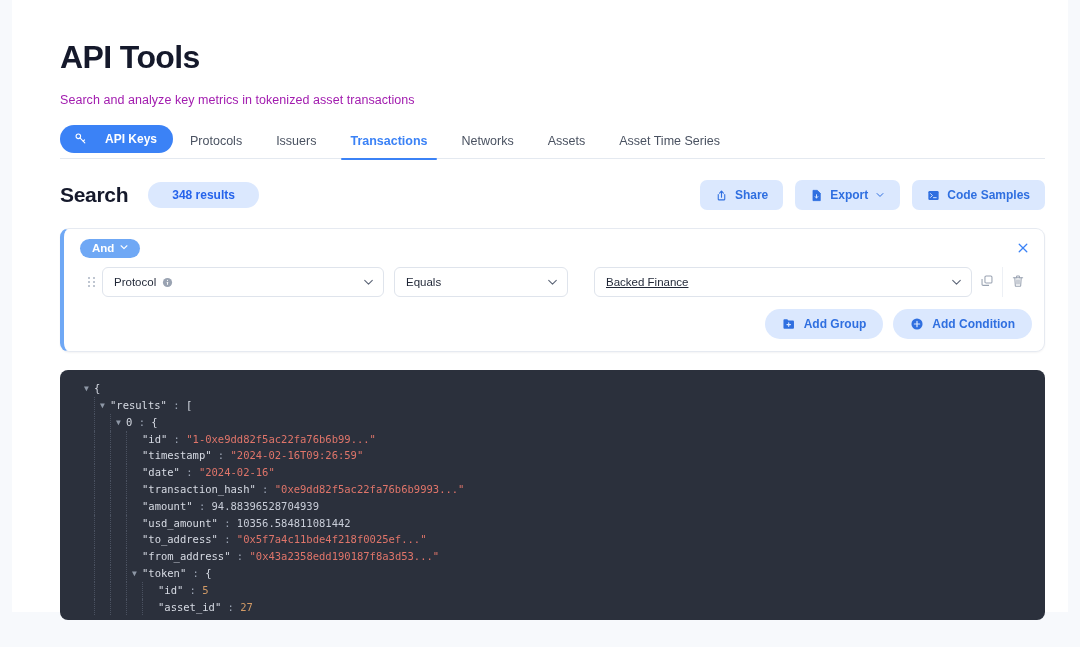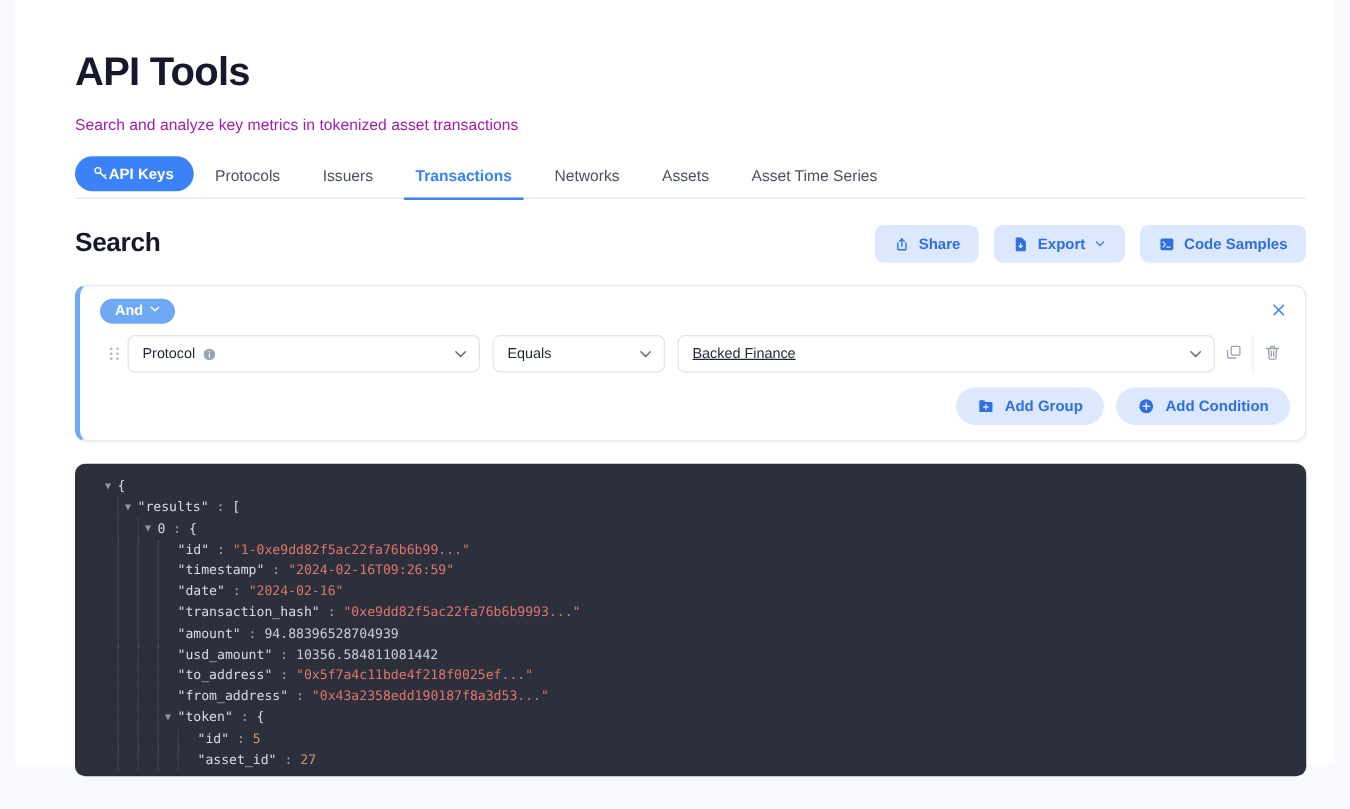--- a/index.html
+++ b/index.html
@@ -65,21 +65,21 @@
     gap: 0px;
     border-bottom: 1px solid #e4e9f0;
     padding-bottom: 0;
     height: 35px;
     position: relative;
   }
 
   .tab-pill {
     display: inline-flex;
     align-items: center;
-    gap: 0;
+    gap: 18px;
     background: #3b82f6;
     color: #ffffff;
     border-radius: 999px;
     padding: 7px 16px 7px 14px;
     font-size: 12px;
     font-weight: 600;
     cursor: pointer;
     margin-bottom: 5px;
     white-space: nowrap;
   }
@@ -228,21 +228,21 @@
   }
   .select .chev {
     position: absolute;
     right: 8px;
     top: 50%;
     transform: translateY(-50%);
     line-height: 0;
     color: #5c6577;
   }
   .sel-field { width: 282px; margin-right: 10px; }
-  .sel-op    { width: 138px; margin-right: 10px; }
+  .sel-op    { width: 174px; margin-right: 26px; }
   .sel-val   { flex: 1 1 auto; min-width: 0; text-decoration: underline; }
 
   .info-icon {
     display: inline-flex;
     margin-left: 6px;
     vertical-align: middle;
   }
 
   .row-actions {
     display: flex;
@@ -360,20 +360,21 @@
         <div class="tab">
           <span>Assets</span>
         </div>
         <div class="tab">
           <span>Asset Time Series</span>
         </div>
       </div>
 
       <div class="search-row">
         <div class="search-label">Search</div>
+        <div class="results-badge">348 results</div>
 
         <div class="actions">
           <button class="action-btn">
             <span>
               <svg width="13" height="13" viewBox="0 0 24 24" fill="none" stroke="#2f6fe0" stroke-width="2" stroke-linecap="round" stroke-linejoin="round">
                 <path d="M6 10 V19 a1 1 0 0 0 1 1 H17 a1 1 0 0 0 1 -1 V10"></path>
                 <path d="M12 15 V4"></path>
                 <path d="M8.5 7.5 L12 4 L15.5 7.5"></path>
               </svg>
             </span>

